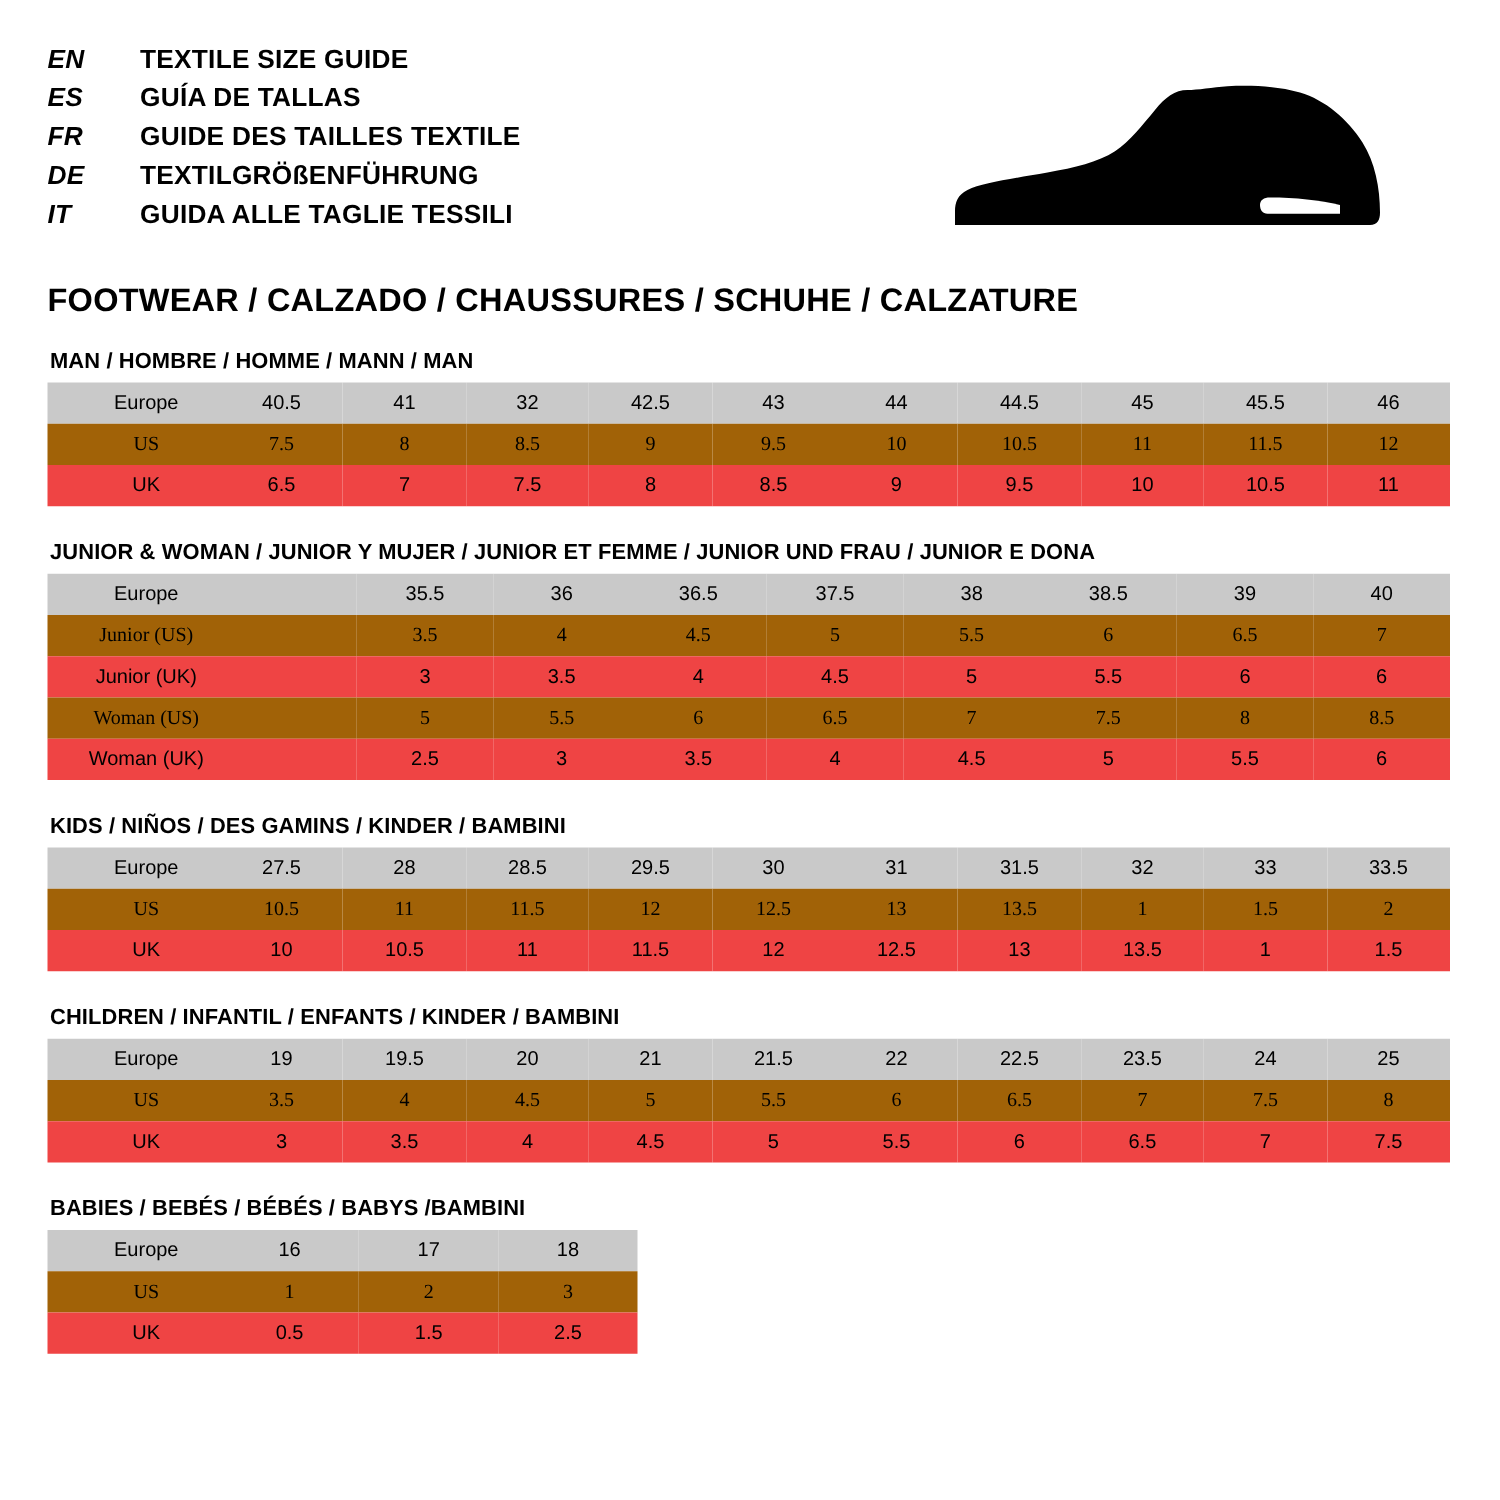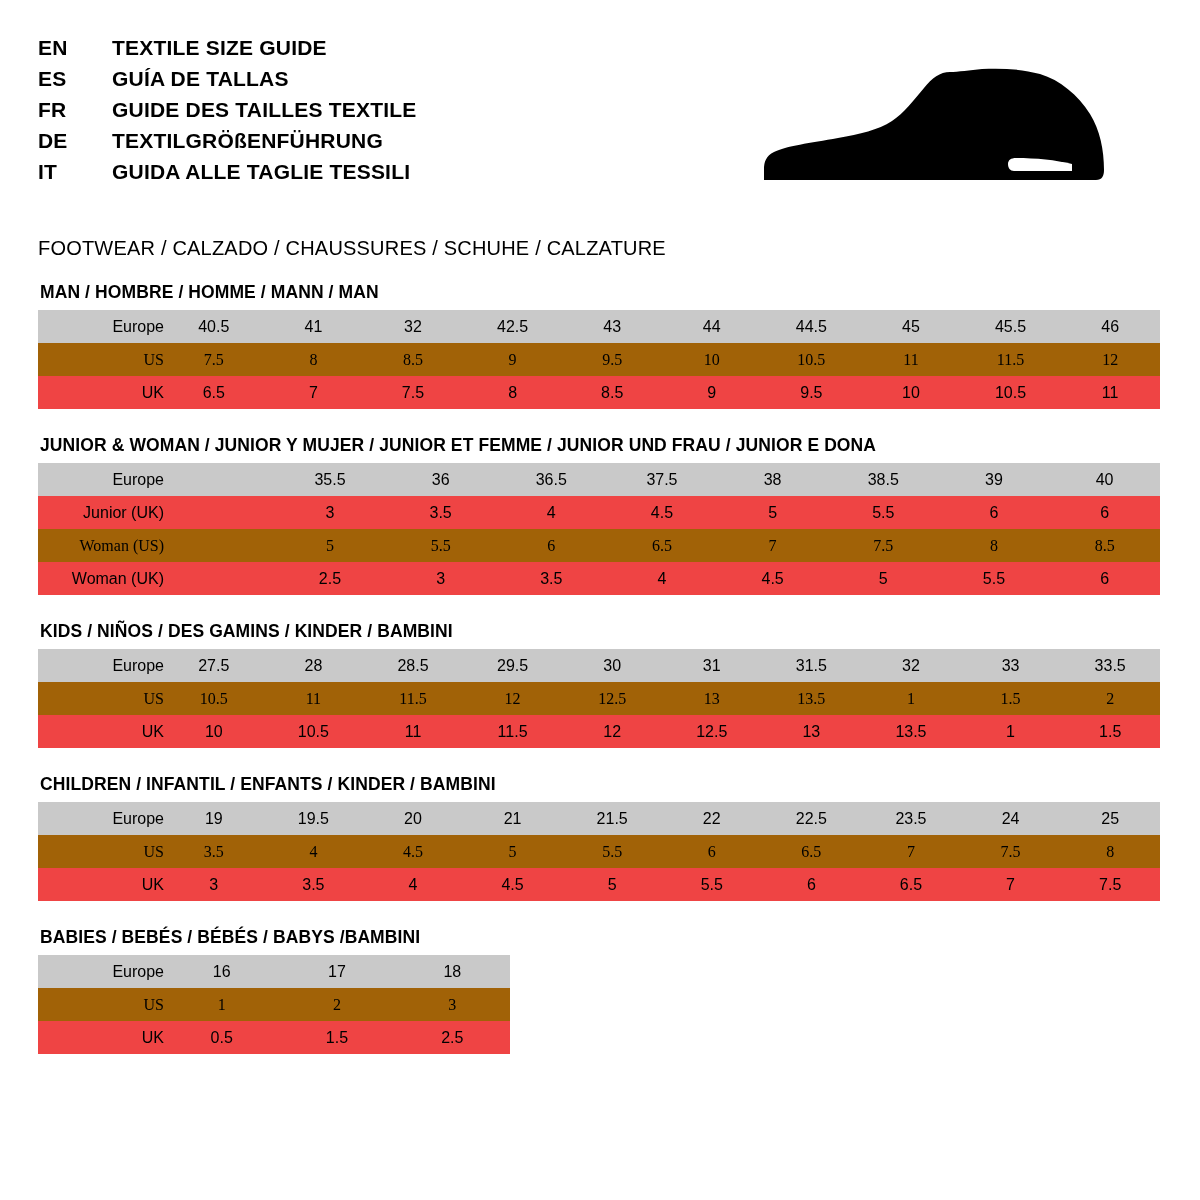--- a/index.html
+++ b/index.html
@@ -34,38 +34,39 @@
   .lang-row {
     display: flex;
     align-items: baseline;
     margin-bottom: 7px;
   }
   .lang-code {
     width: 74px;
     font-size: 21px;
     font-weight: bold;
     letter-spacing: 0.2px;
+    font-style: italic;
   }
   .lang-text {
     font-size: 21px;
     font-weight: bold;
     letter-spacing: 0.2px;
   }
 
   .shoe-wrap {
     width: 370px;
     margin-right: 28px;
     margin-top: 30px;
   }
   .shoe-wrap svg { display: block; }
 
   .section-head {
-    font-size: 20px;
-    font-weight: normal;
-    margin-top: 46px;
+    font-size: 26px;
+    font-weight: bold;
+    margin-top: 34px;
     letter-spacing: 0.2px;
   }
 
   
   .table-title {
     font-size: 17.5px;
     font-weight: bold;
     margin: 0 0 7px 2px;
     letter-spacing: 0.1px;
   }
@@ -80,22 +81,22 @@
   table.size.babies { width: 472px; }
 
   table.size td {
     height: 33px;
     text-align: center;
     vertical-align: middle;
     padding: 0;
     font-size: 16px;
   }
   table.size td.rowlabel {
-    text-align: right;
-    padding-left: 8px;
+    text-align: center;
+    padding-left: 20px;
     width: 118px;
   }
   tr.shade td { background: #c9c9c9; }
   tr.plain  td { background: #a16207; font-family: Liberation Serif, serif; }
   tr.alt    td { background: #ef4444; }
 
   .first-block-top { margin-top: 22px; }
 </style>
 </head>
 <body>
@@ -191,20 +192,32 @@
           <td class="rowlabel">Europe</td>
           <td></td>
           <td>35.5</td>
           <td>36</td>
           <td>36.5</td>
           <td>37.5</td>
           <td>38</td>
           <td>38.5</td>
           <td>39</td>
           <td>40</td>
+        </tr>
+        <tr class="plain">
+          <td class="rowlabel">Junior (US)</td>
+          <td></td>
+          <td>3.5</td>
+          <td>4</td>
+          <td>4.5</td>
+          <td>5</td>
+          <td>5.5</td>
+          <td>6</td>
+          <td>6.5</td>
+          <td>7</td>
         </tr>
         <tr class="alt">
           <td class="rowlabel">Junior (UK)</td>
           <td></td>
           <td>3</td>
           <td>3.5</td>
           <td>4</td>
           <td>4.5</td>
           <td>5</td>
           <td>5.5</td>

